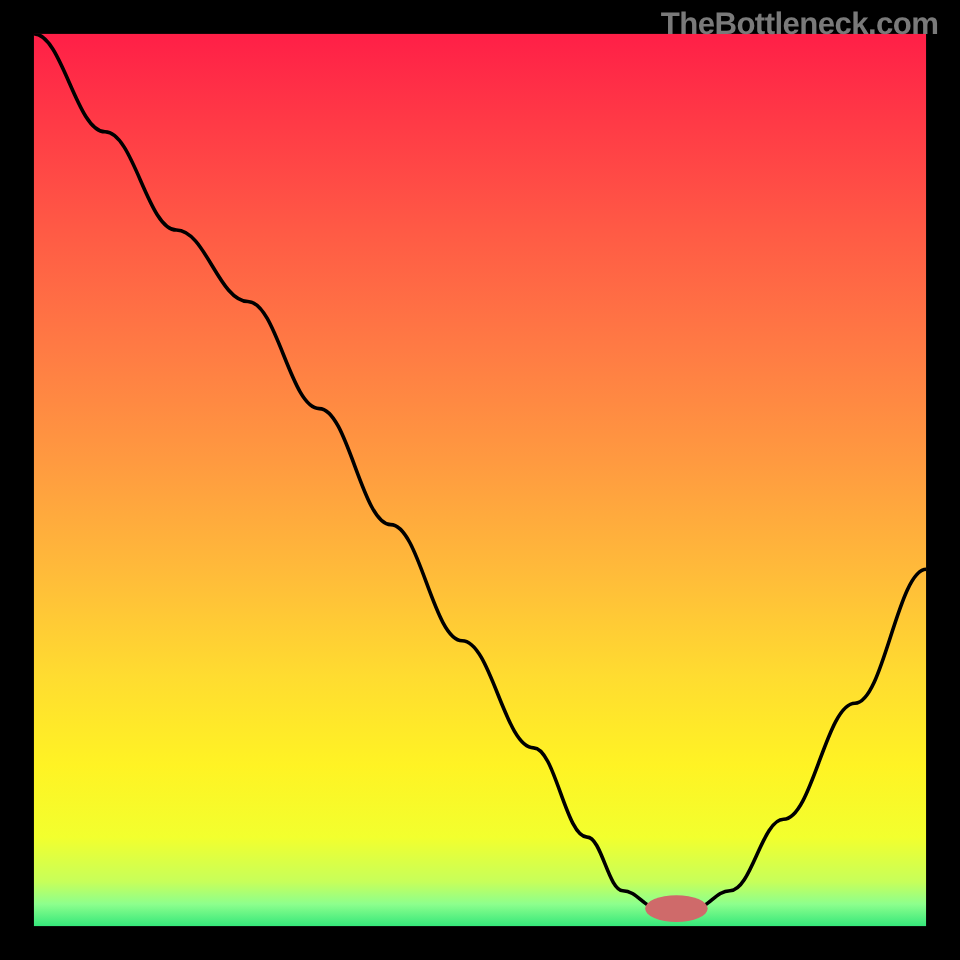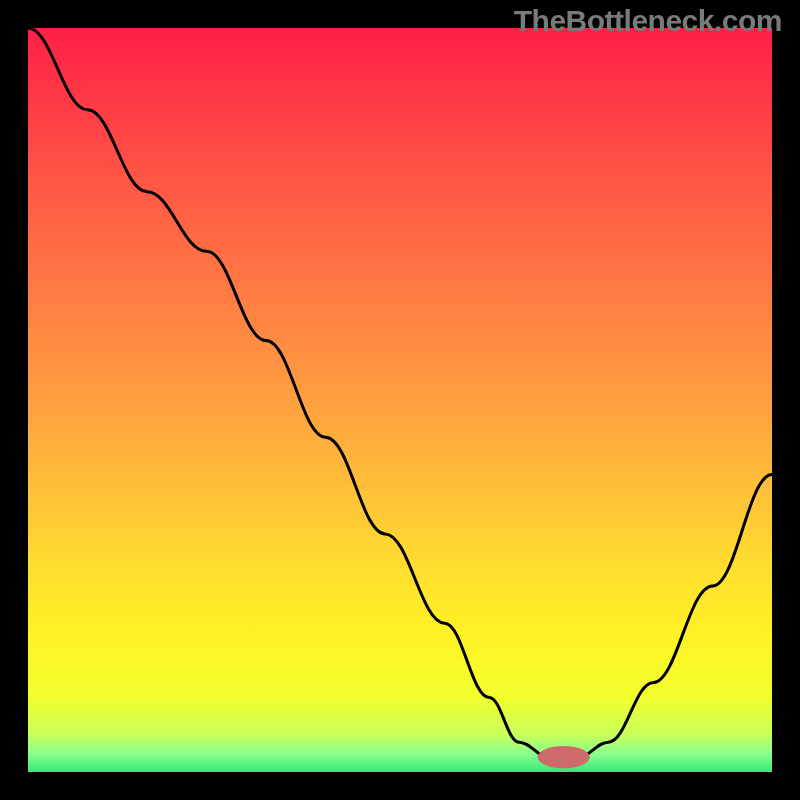--- a/index.html
+++ b/index.html
@@ -25,21 +25,21 @@
     width: 744px;
     height: 744px;
     overflow: hidden;
   }
   .watermark {
     position: absolute;
     top: 4px;
     right: 18px;
     color: #7a7a7a;
     font-family: Arial, Helvetica, sans-serif;
-    font-size: 30px;
+    font-size: 26px;
     font-weight: 600;
     letter-spacing: -0.5px;
     user-select: none;
   }
 </style>
 </head>
 <body>
 
 <div class="frame">
   <div class="plot-area">

